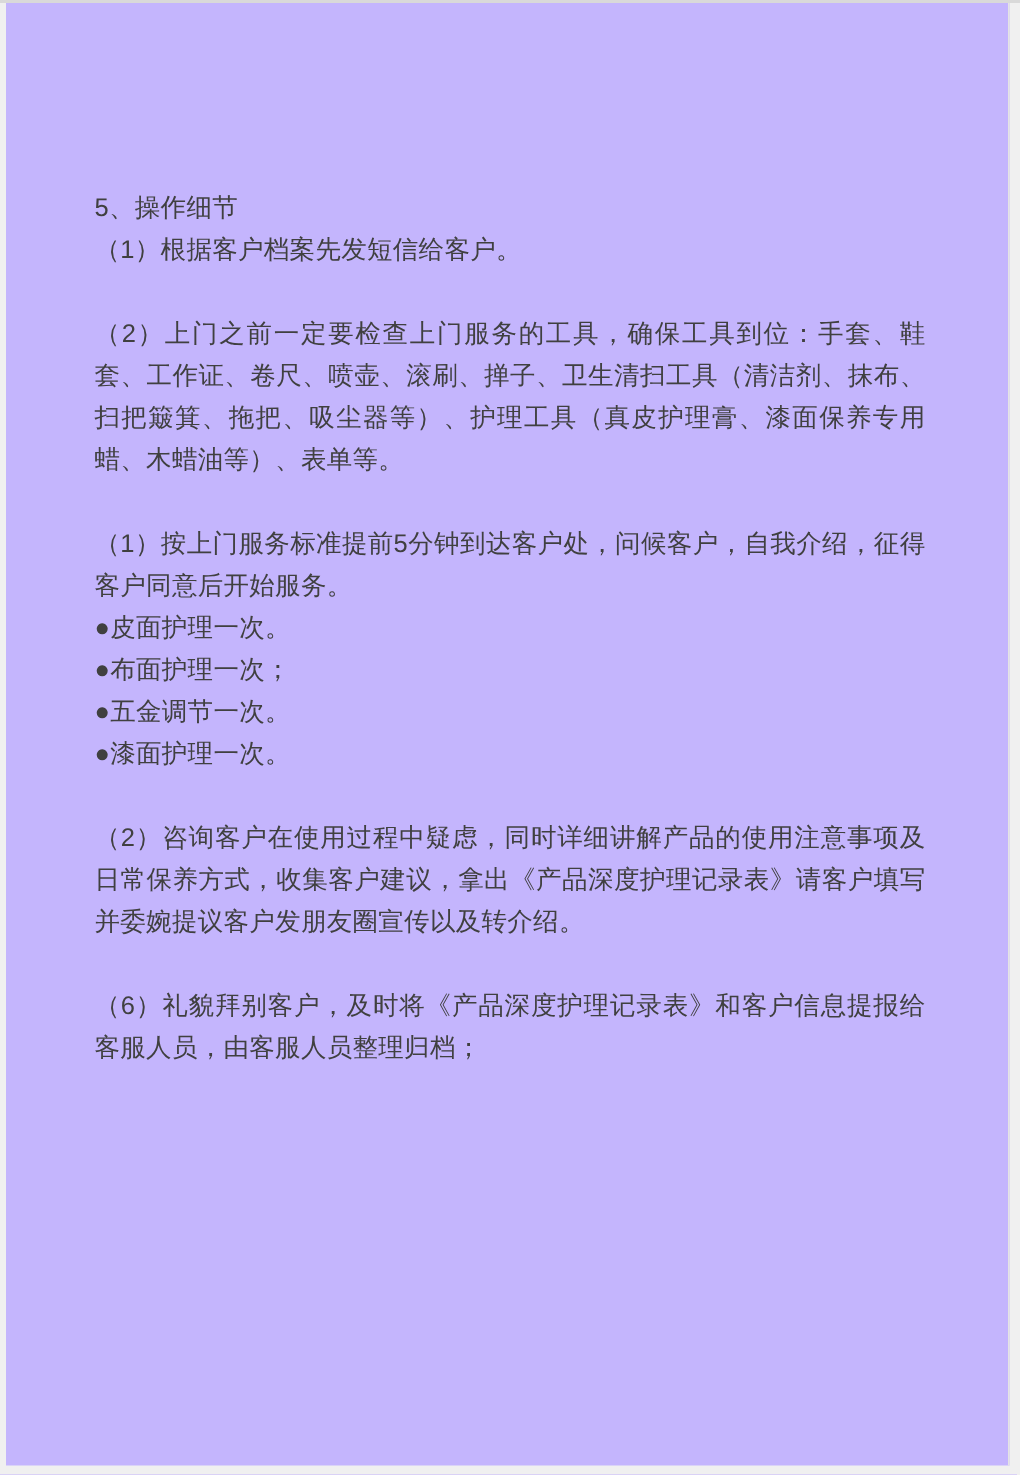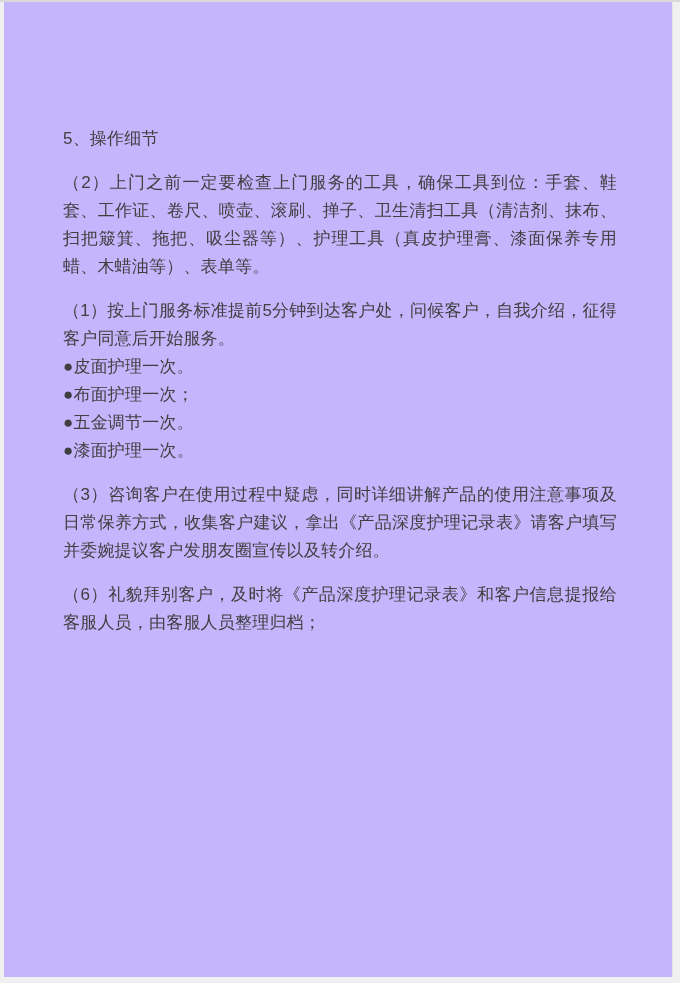--- a/index.html
+++ b/index.html
@@ -31,31 +31,32 @@
     overflow: hidden;
   }
   .block {
     font-size: 17px;
     line-height: 28px;
     color: #404040;
     text-align: justify;
     letter-spacing: 0.2px;
   }
   .gap {
-    margin-top: 16px;
+    margin-top: 28px;
   }
 </style>
 </head>
 <body>
 
 <div class="top-edge"></div>
 
 <div class="page">
   <p class="block">5、操作细节</p>
+  <p class="block">（1）根据客户档案先发短信给客户。</p>
   <p class="block gap">（2）上门之前一定要检查上门服务的工具，确保工具到位：手套、鞋套、工作证、卷尺、喷壶、滚刷、掸子、卫生清扫工具（清洁剂、抹布、扫把簸箕、拖把、吸尘器等）、护理工具（真皮护理膏、漆面保养专用蜡、木蜡油等）、表单等。</p>
   <p class="block gap">（1）按上门服务标准提前5分钟到达客户处，问候客户，自我介绍，征得客户同意后开始服务。</p>
   <p class="block">●皮面护理一次。</p>
   <p class="block">●布面护理一次；</p>
   <p class="block">●五金调节一次。</p>
   <p class="block">●漆面护理一次。</p>
-  <p class="block gap">（3）咨询客户在使用过程中疑虑，同时详细讲解产品的使用注意事项及日常保养方式，收集客户建议，拿出《产品深度护理记录表》请客户填写并委婉提议客户发朋友圈宣传以及转介绍。</p>
+  <p class="block gap">（2）咨询客户在使用过程中疑虑，同时详细讲解产品的使用注意事项及日常保养方式，收集客户建议，拿出《产品深度护理记录表》请客户填写并委婉提议客户发朋友圈宣传以及转介绍。</p>
   <p class="block gap">（6）礼貌拜别客户，及时将《产品深度护理记录表》和客户信息提报给客服人员，由客服人员整理归档；</p>
 </div>
 
 </body></html>

